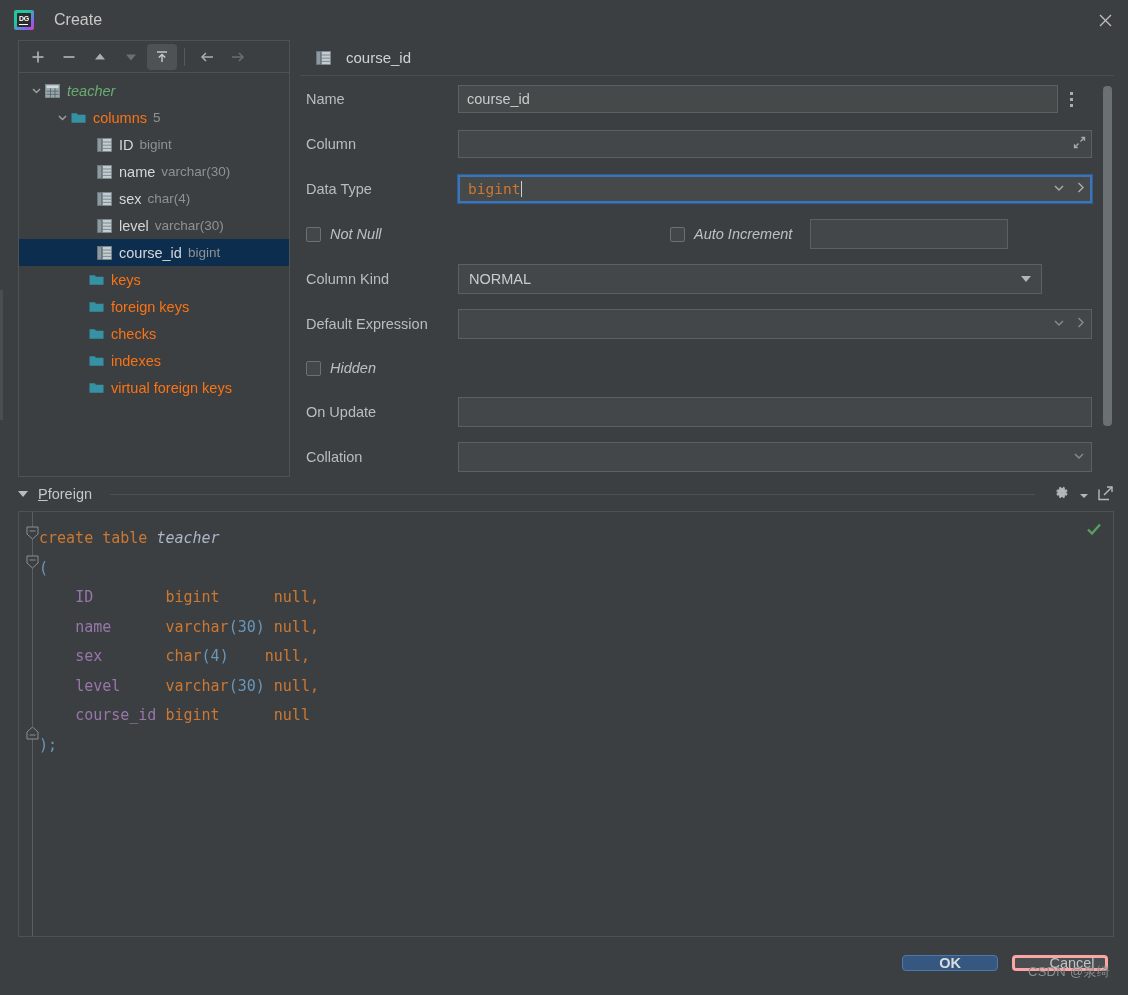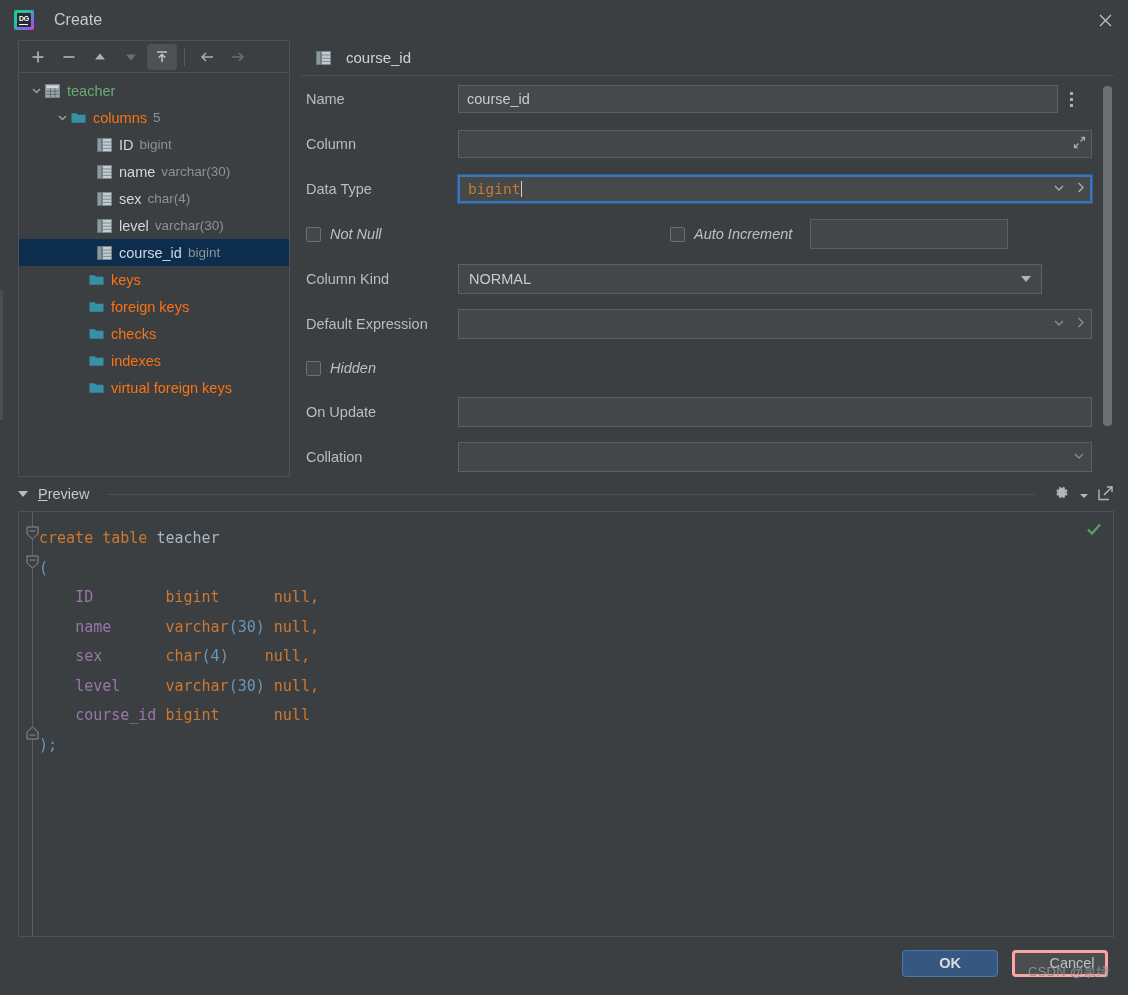--- a/index.html
+++ b/index.html
@@ -335,42 +335,42 @@
   .code {
     flex: 1 1 auto;
     padding: 12px 0 0 0;
     font-family: "DejaVu Sans Mono", monospace;
     font-size: 15px;
     line-height: 29.5px;
     white-space: pre;
   }
   .k { color: #cc7832; }
   .id { color: #9876aa; }
-  .tbl { color: #a9b7c6; }
+  .tbl { color: #a9b7c6; font-style: italic; }
   .num { color: #6897bb; }
   .punc { color: #6897bb; }
   .check-ok {
     position: absolute;
     right: 10px; top: 8px;
     color: #599e5e;
   }
 
   
   .footer {
     flex: 0 0 58px;
     display: flex;
     align-items: center;
     justify-content: flex-end;
     padding: 0 20px 6px 0;
     gap: 14px;
     position: relative;
   }
   .btn {
     min-width: 96px;
-    height: 27px;
+    height: 16px;
     border-radius: 4px;
     display: flex;
     align-items: center;
     justify-content: center;
     font-size: 14.5px;
   }
   .btn.primary {
     background: #365880;
     border: 1px solid #4a7aad;
     color: #d8dde0;
@@ -755,21 +755,21 @@
       <div class="form-scroll">
         <div class="thumb"></div>
       </div>
     </div>
 
     <div class="strip-left"></div>
   </div>
 
   <div class="preview-head">
     <span class="tri-right-down"></span>
-    <span class="preview-title"><u>P</u><span>review</span></span>
+    <span class="preview-title"><u>P</u><span>foreign</span></span>
     <span class="preview-rule"></span>
     <span class="ph-icons">
       <span>
         <svg width="17" height="17" viewBox="0 0 17 17" fill="#b4b9bb">
           <path d="M8.5 5.4a3.1 3.1 0 100 6.2 3.1 3.1 0 000-6.2zm0 4.7a1.6 1.6 0 110-3.2 1.6 1.6 0 010 3.2z"></path>
           <path d="M14.6 9.6l-1.2-.5a5 5 0 000-1.2l1.2-.5-.9-2.1-1.2.5a5 5 0 00-.85-.85l.5-1.2-2.1-.9-.5 1.2a5 5 0 00-1.2 0l-.5-1.2-2.1.9.5 1.2a5 5 0 00-.85.85l-1.2-.5-.9 2.1 1.2.5a5 5 0 000 1.2l-1.2.5.9 2.1 1.2-.5c.26.33.53.6.85.85l-.5 1.2 2.1.9.5-1.2a5 5 0 001.2 0l.5 1.2 2.1-.9-.5-1.2c.32-.25.6-.52.85-.85l1.2.5.9-2.1z" opacity="0.95"></path>
         </svg>
       </span>
       <span>
         <svg width="8" height="6" viewBox="0 0 8 6" fill="#b4b9bb">

